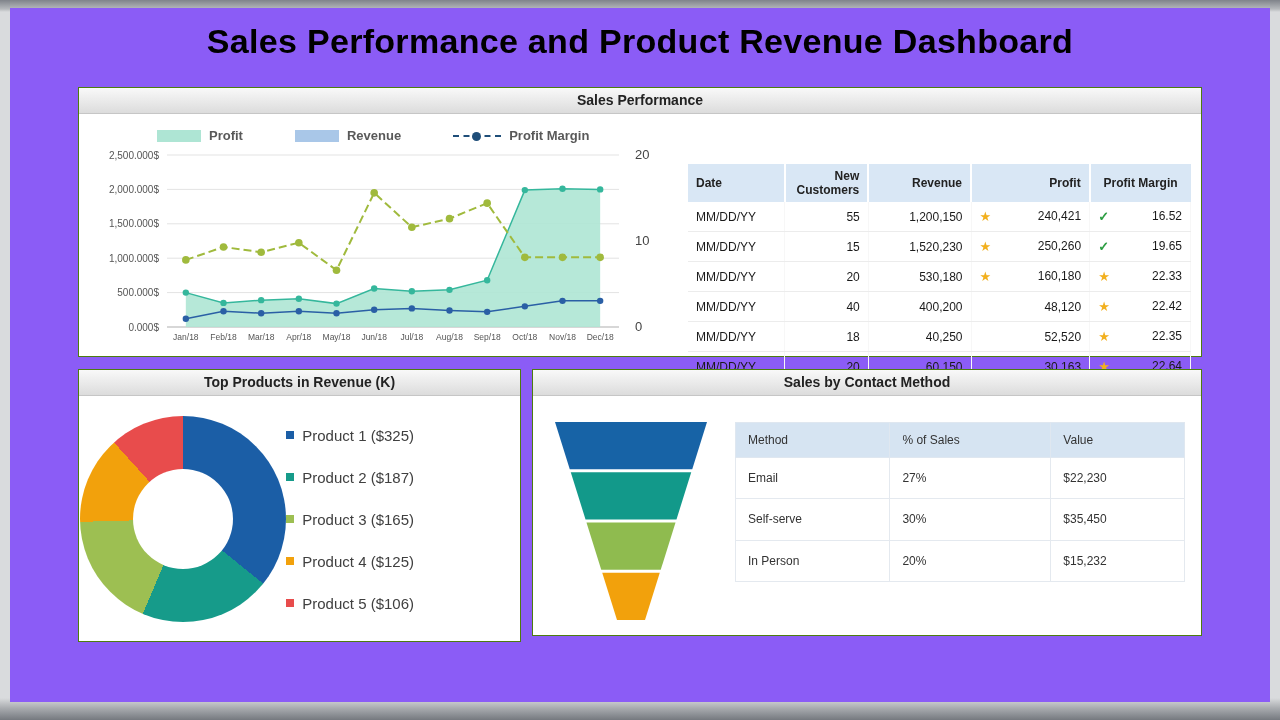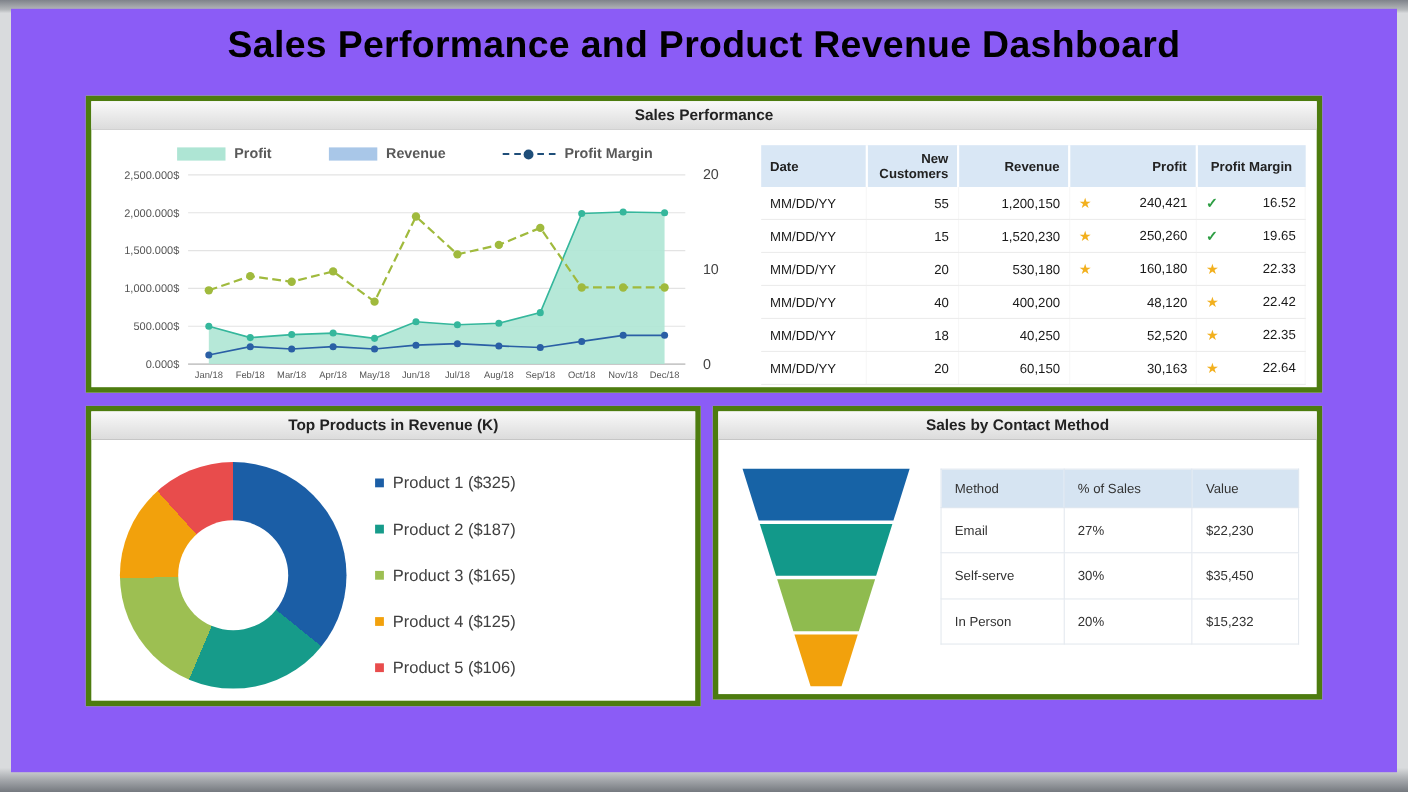--- a/index.html
+++ b/index.html
@@ -5,61 +5,61 @@
   * { box-sizing: border-box; margin: 0; padding: 0; }
   html,body { width:1280px; height:720px; }
   body {
     font-family:"Liberation Sans", sans-serif;
     background: linear-gradient(180deg,#7f838a 0px,#b6b9bc 9px,#d9dbdd 12px,#d9dbdd 698px,#a9acb0 708px,#75797f 720px);
     position:relative; overflow:hidden;
   }
   .slide { position:absolute; left:10px; right:10px; top:8px; bottom:18px; background:#8b5cf6; }
   h1.title { margin-top:14px; text-align:center; font-size:34px; font-weight:700; color:#000; letter-spacing:.3px; }
 
-  .panel { border:5px solid #4d7c0f; background:#fff; }
+  .panel { border:1px solid #4d7c0f; background:#fff; }
   .panel-header {
     height:26px; line-height:25px; text-align:center; font-weight:700; font-size:14px; color:#222;
     background:linear-gradient(180deg,#f9f9f9,#dcdcdc); border-bottom:1px solid #c6c6c6;
   }
   .panel-top { margin:26px 68px 0; height:270px; }
   .top-body { display:flex; height:191px;gap:17px; }
 
   
   .chart-col { width:590px; padding-top:4px; }
   .legend-row { display:flex; align-items:center; gap:52px; margin:10px 0 0 78px; font-size:13px; font-weight:700; color:#595959; }
   .legend-item { display:flex; align-items:center; gap:8px; }
   .sw { width:44px; height:12px; display:inline-block; }
   .dashline { width:48px; border-top:2px dashed #1f4e79; display:inline-block; position:relative; }
   .dashline .dot { position:absolute; left:19px; top:-5px; width:9px; height:9px; border-radius:50%; display:block; }
   svg text { font-family:"Liberation Sans", sans-serif; }
   .tickL { font-size:10px; fill:#555; }
   .tickR { font-size:13px; fill:#444; }
   .tickX { font-size:8.5px; fill:#555; }
 
   
-  .table-col { flex:1; padding:14px 10px 0 2px; }
+  .table-col { flex:1; padding:14px 10px 0 2px;margin-top:36px; }
   table.sales { width:100%; border-collapse:collapse; font-size:12px; color:#1a1a1a; }
   table.sales th { background:#d9e7f5; font-weight:700; padding:5px 8px; color:#222; border-right:2px solid #fff; }
   table.sales th:last-child { border-right:none; }
   table.sales th.h-date { text-align:left; width:100px; }
   table.sales th.h-cust { text-align:right; width:84px; }
   table.sales th.h-rev { text-align:right; width:108px; }
   table.sales th.h-prof { text-align:right; width:128px; }
   table.sales th.h-marg { text-align:center; width:108px; }
   table.sales td { padding:7px 8px; border-bottom:1px solid #ececec; border-right:1px solid #f7f7f7; }
   table.sales td.c-date { text-align:left; }
   table.sales td.c-num { text-align:right; }
   table.sales td.c-profit, table.sales td.c-margin { text-align:right; }
   .star { float:left; color:#f2b01e; font-size:13px; }
   .micon { float:left; font-size:13px; font-weight:700; }
   .micon[data-icontype="check"] { color:#2e9e44; }
   .micon[data-icontype="star"] { color:#f2b01e; font-weight:400; }
 
   .bottom-row { display:flex; gap:11px; margin:12px 68px 0; }
-  .panel-products { width:559px; height:273px; }
+  .panel-products { width:443px; height:273px; }
   .panel-contact { flex:1; height:267px; }
 
   
   .products-body { display:flex; height:246px; align-items:center; }
   .donut-wrap { width:47%; display:flex; justify-content:center; }
   .donut { width:206px; height:206px; border-radius:50%; position:relative; }
   .donut::after { content:""; position:absolute; inset:53px; background:#fff; border-radius:50%; }
   ul.donut-legend { list-style:none; display:flex; flex-direction:column; gap:25px; font-size:15px; color:#404040; }
   ul.donut-legend li { display:flex; align-items:center; gap:8px; }
   .dl-sw { width:8px; height:8px; display:inline-block; }

